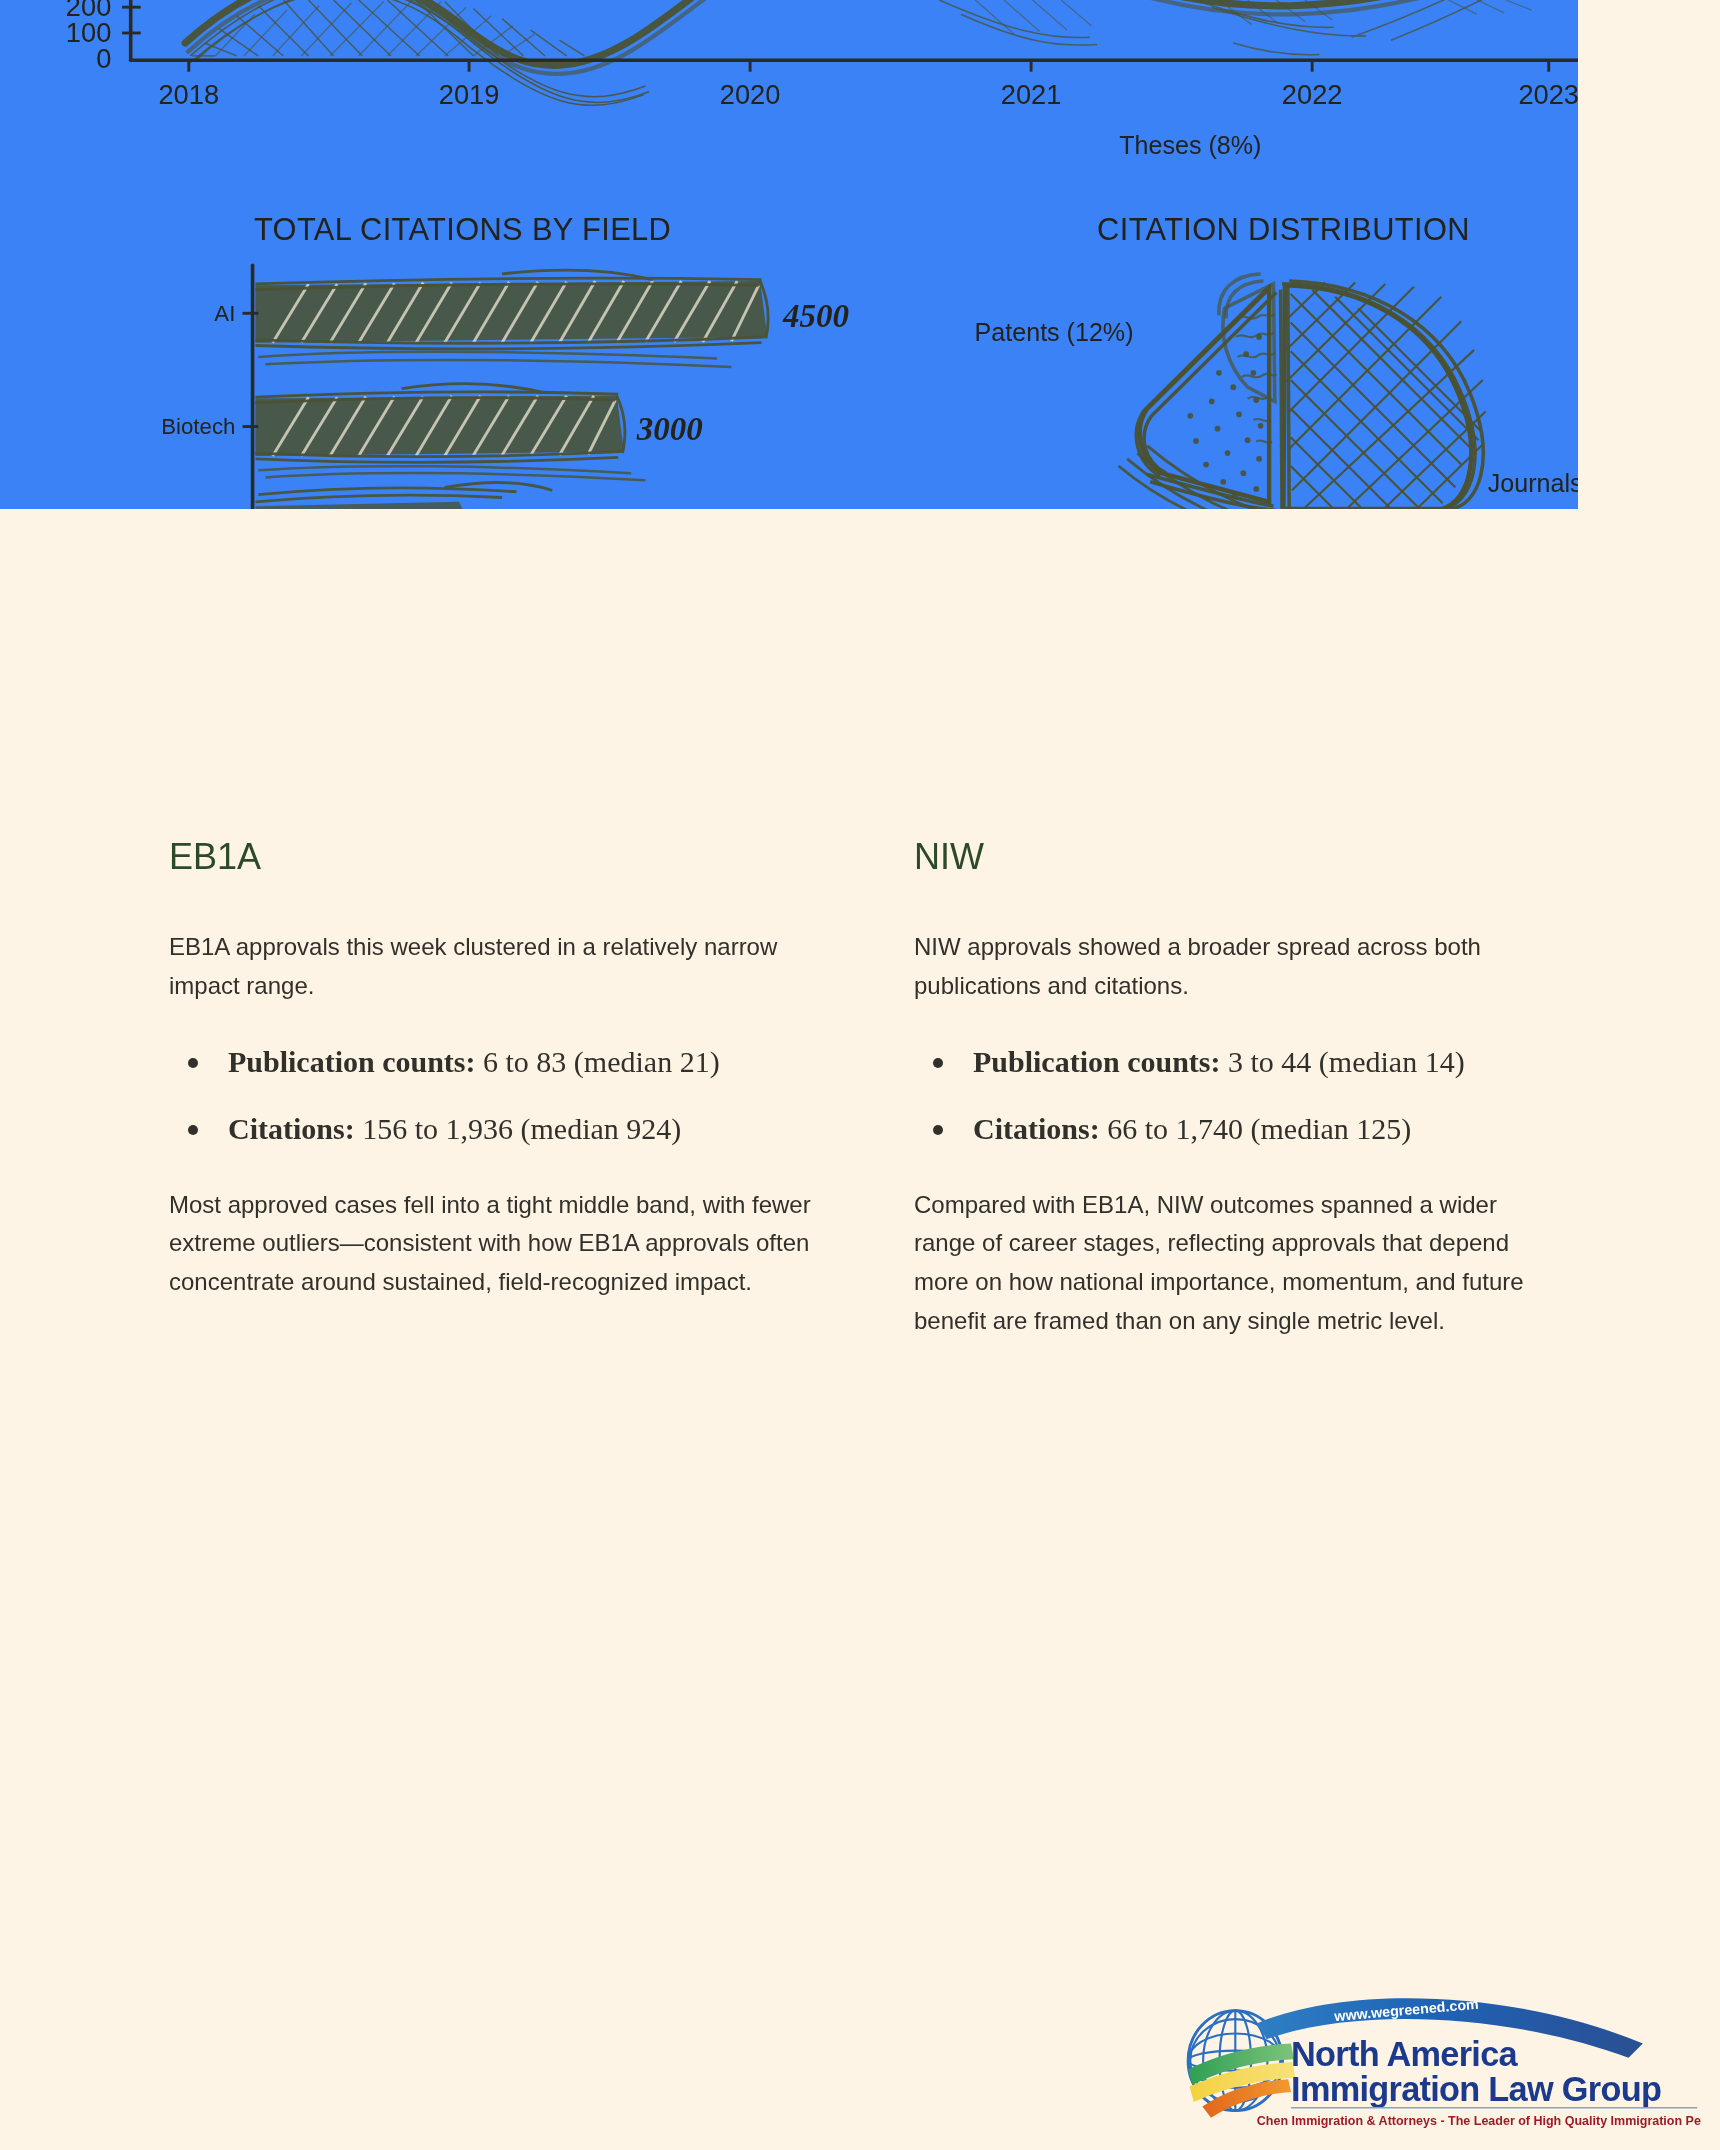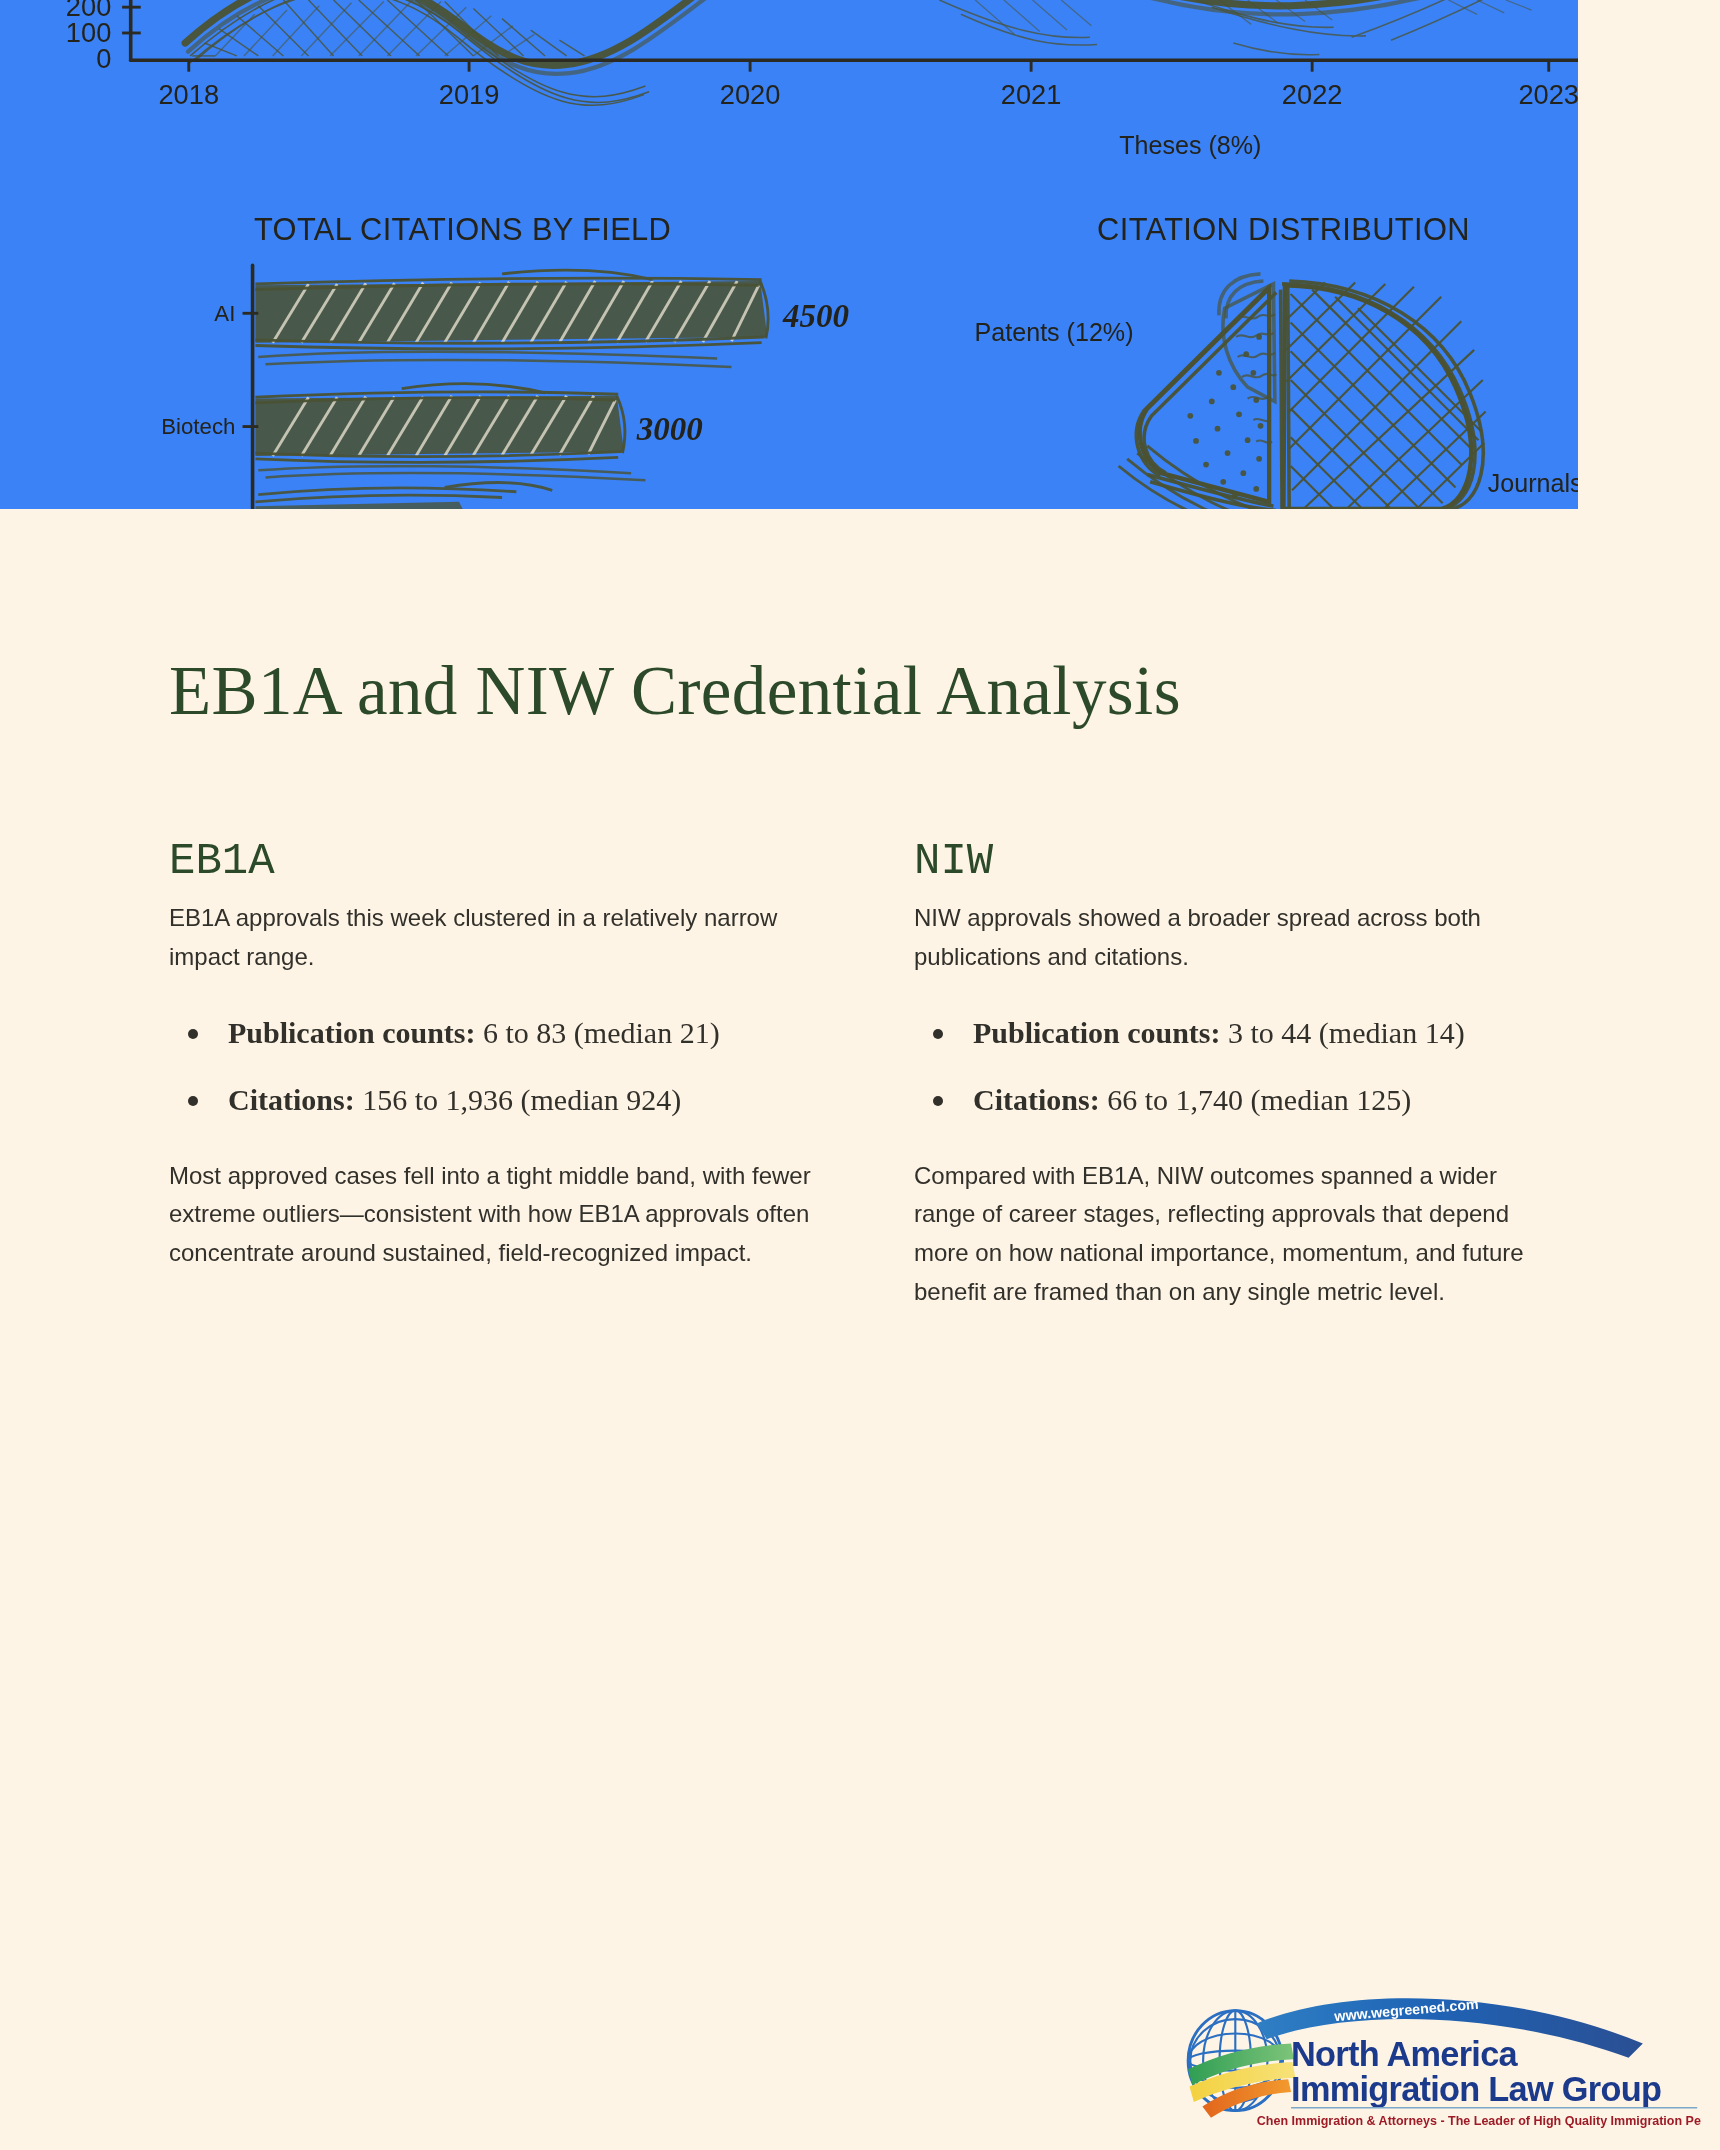--- a/index.html
+++ b/index.html
@@ -98,25 +98,25 @@
     position: absolute;
     left: 169px;
     top: 330px;
     width: 1405px;
     display: flex;
     gap: 100px;
   }
   .column { width: 645px; }
 
   .col-heading {
-    font-family: Liberation Mono, monospace;
-    font-size: 44px;
+    font-family: Liberation Sans, sans-serif;
+    font-size: 36px;
     font-weight: normal;
     color: #2c4a2a;
-    margin-bottom: 16px;
+    margin-bottom: 53px;
     line-height: 1.0;
   }
 
   .para {
     font-family: "Liberation Sans", sans-serif;
     font-size: 24px;
     line-height: 1.62;
     color: #32302a;
     margin-bottom: 32px;
   }
@@ -440,21 +440,20 @@
 
       <text class="pie-label" x="1660" y="215" text-anchor="middle">Theses (8%)</text>
       <text class="pie-label" x="1470" y="475" text-anchor="middle">Patents (12%)</text>
       <text class="pie-label" x="2075" y="686" text-anchor="start">Journals (55%)</text>
     </g>
   </svg>
 </div>
 
 <div id="content">
 
-  <h1 id="page-title">EB1A and NIW Credential Analysis</h1>
 
   <div class="columns">
 
     <div class="column">
       <h2 class="col-heading">EB1A</h2>
 
       <p class="para">EB1A approvals this week clustered in a relatively narrow impact range.</p>
 
       <ul class="stats">
         <li>

